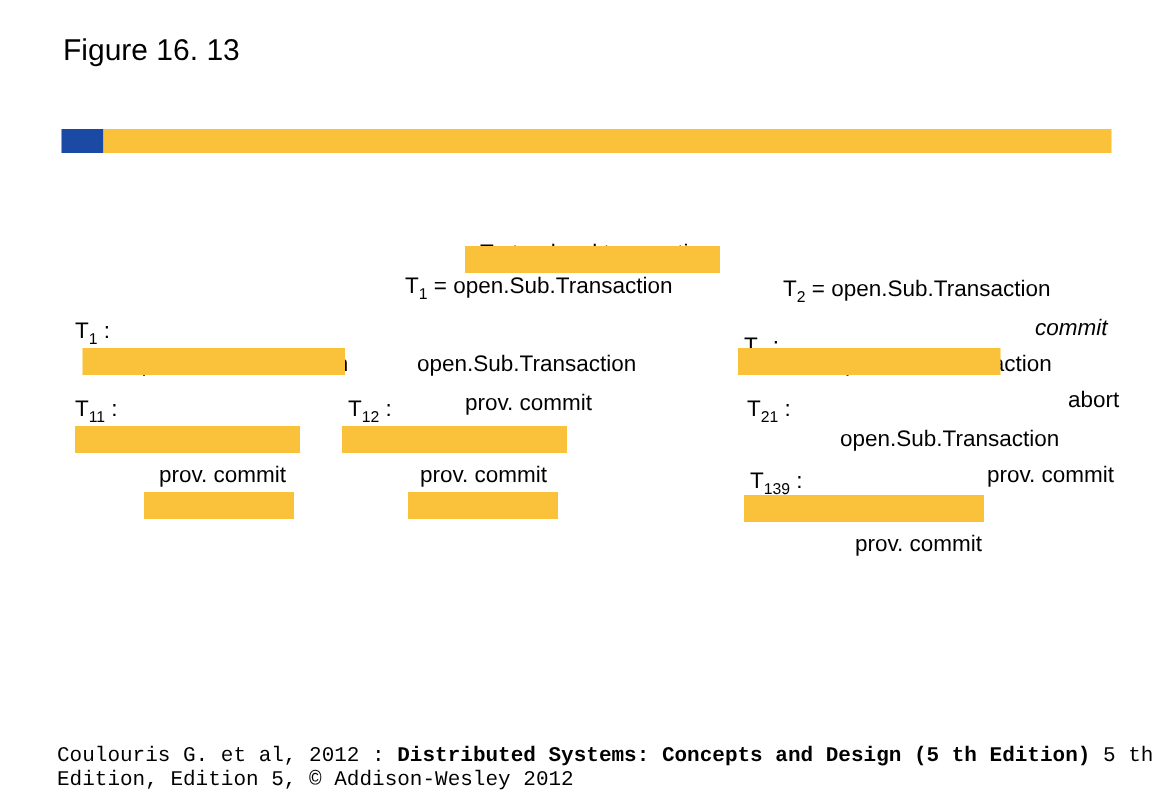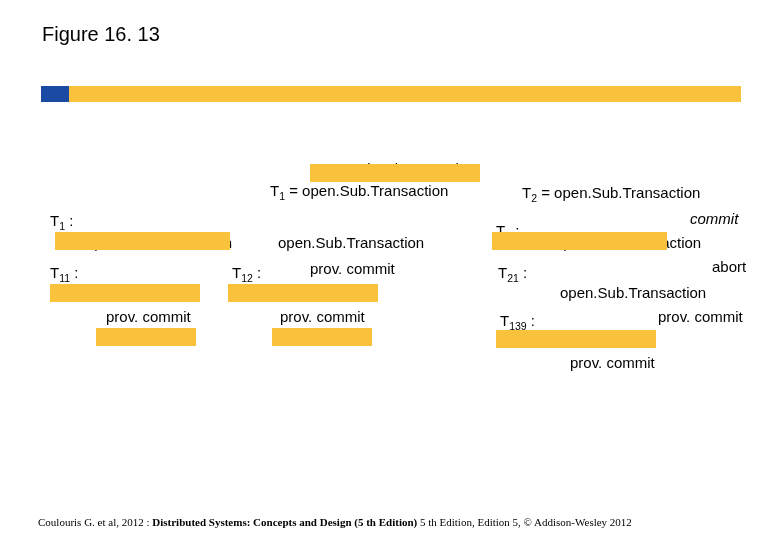--- a/index.html
+++ b/index.html
@@ -38,22 +38,22 @@
   sub { font-size: 0.7em; vertical-align: sub; }
   .node-box {
     position: absolute;
     background: #f9c23a;
     height: 18px;
   }
   .citation {
     position: absolute;
     left: 38px;
     bottom: 12px;
-    font-size: 11px;
-    font-family: Liberation Serif, serif;
+    font-size: 14px;
+    font-family: Liberation Mono, monospace;
     color: #000;
   }
   .citation .bold { font-weight: bold; }
 </style>
 </head>
 <body>
 
 <div class="title-block">
   <div>Figure 16. 13</div>
 </div>

